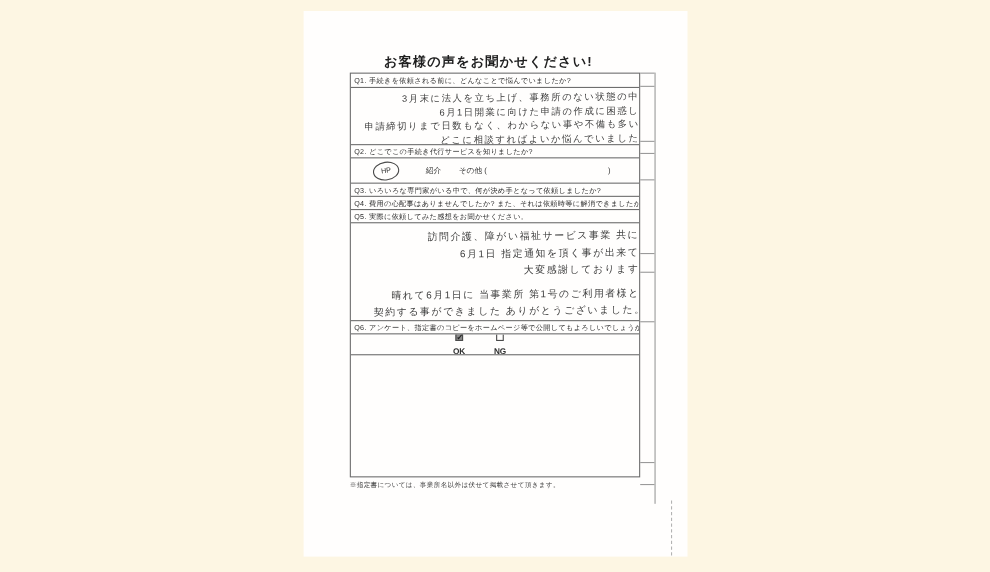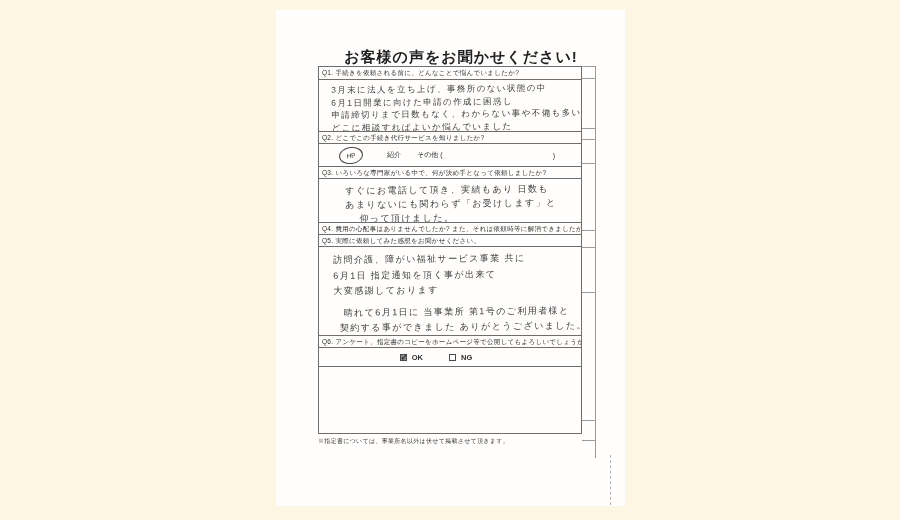--- a/index.html
+++ b/index.html
@@ -7,34 +7,34 @@
   body {
     background:#fdf6e3;
     font-family:"Liberation Sans", sans-serif;
     position:relative;
   }
   .paper {
     position:absolute; left:276px; top:10px; width:349px; height:496px;
     background:#fffefd;
   }
   .doc-title {
-    position:absolute; left:53px; top:38px; width:264px;
-    text-align:center; font-size:15px; font-weight:bold; color:#1f1f1f;
+    position:absolute; left:36px; top:38px; width:264px;
+    text-align:center; font-size:12px; font-weight:bold; color:#1f1f1f;
     letter-spacing:1px; white-space:nowrap;
   }
   .form-table {
     position:absolute; left:42px; top:56px; width:264px; height:368px;
     border:1px solid #6e6e6e; background:#fffefd;
   }
   .qhead {
     font-size:6.5px; color:#2e2e2e; padding:2px 0 0 3px;
     border-bottom:1px solid #6e6e6e; letter-spacing:0.3px;
     white-space:nowrap; overflow:hidden;
   }
-  .qbody { border-bottom:1px solid #6e6e6e; position:relative; overflow:hidden; }
+  .qbody { border-bottom:1px solid #6e6e6e; position:relative; overflow:hidden;text-align:right; }
   .qbody.last { border-bottom:none; }
   .hand {
     color:#3c3c3c; font-size:8.5px; letter-spacing:1.4px;
     transform:rotate(-0.6deg); transform-origin:left top;
   }
   .hand div { white-space:nowrap; }
   .h-q1 { padding:4px 0 0 12px; line-height:12.5px; }
   .h-q3 { padding:5px 0 0 26px; font-size:9px; line-height:14px; }
   .h-q3 div:nth-child(3) { padding-left:14px; }
   .h-q4 { padding:7px 0 0 18px; font-size:9px; line-height:15px; }
@@ -47,21 +47,21 @@
     margin-left:20px; width:24px; height:17px; border:1.2px solid #4a4a4a;
     border-radius:50%; display:inline-flex; align-items:center; justify-content:center;
     font-size:6.5px; color:#2e2e2e; transform:rotate(-8deg); flex:0 0 auto;
   }
   .opt { font-size:7px; color:#2e2e2e; }
   .opt-referral { margin-left:24px; }
   .opt-other { margin-left:16px; }
   .opt-close { margin-left:auto; margin-right:26px; }
   
   .q6-row { display:flex; align-items:center; justify-content:center; height:100%; gap:26px; transform:translateX(-14px); }
-  .choice { display:flex; align-items:center; gap:5px; font-size:7.5px; font-weight:bold; color:#2e2e2e; }
+  .choice { display:flex; align-items:center; gap:5px; font-size:7.5px; font-weight:bold; color:#2e2e2e;flex-direction:column; }
   .cbx { width:7px; height:7px; border:1px solid #4a4a4a; position:relative; background:#fffefd; }
   .cbx.checked { background:#8b8b8b; }
   .cbx.checked::after {
     content:"\2713"; position:absolute; left:0; top:-2px; font-size:8px; color:#222;
   }
   
   .office-row { display:flex; height:100%; }
   .office-label {
     flex:0 0 26px; border-right:1px solid #6e6e6e; display:flex;
     align-items:center; justify-content:center; font-size:5.5px; color:#2e2e2e;
@@ -110,27 +110,20 @@
     <div class="qbody" style="height:23px">
       <div class="q2-row">
         <span class="hp-circle">HP</span>
         <span class="opt opt-referral">紹介</span>
         <span class="opt opt-other">その他 (</span>
         <span class="opt opt-close">)</span>
       </div>
     </div>
 
     <div class="qhead" style="height:12px">Q3. いろいろな専門家がいる中で、何が決め手となって依頼しましたか?</div>
-    <div class="qbody" style="height:44px">
-      <div class="hand h-q3">
-        <div>すぐにお電話して頂き、実績もあり 日数も</div>
-        <div>あまりないにも関わらず「お受けします」と</div>
-        <div>仰って頂けました。</div>
-      </div>
-    </div>
 
     <div class="qhead" style="height:12px">Q4. 費用の心配事はありませんでしたか? また、それは依頼時等に解消できましたか?</div>
 
     <div class="qhead" style="height:12px">Q5. 実際に依頼してみた感想をお聞かせください。</div>
     <div class="qbody" style="height:89px">
       <div class="hand h-q5">
         <div>訪問介護、障がい福祉サービス事業 共に</div>
         <div>6月1日 指定通知を頂く事が出来て</div>
         <div>大変感謝しております</div>
         <div>晴れて6月1日に 当事業所 第1号のご利用者様と</div>

